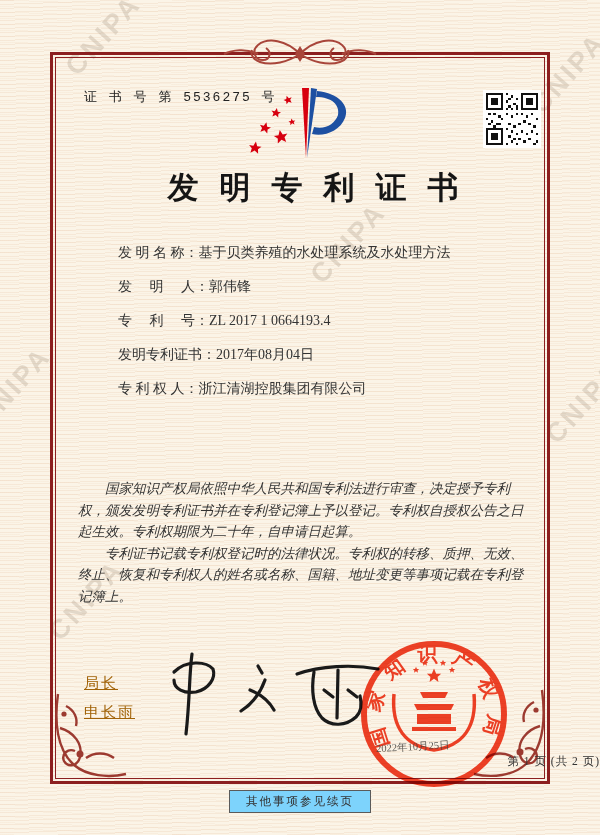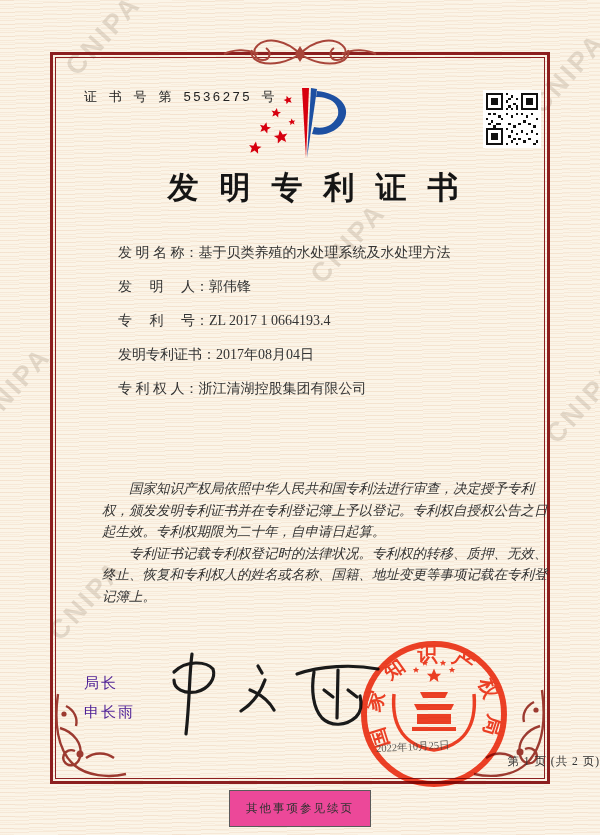--- a/index.html
+++ b/index.html
@@ -31,35 +31,35 @@
     font-size:31px; font-weight:bold; color:#151515; letter-spacing:21px; text-indent:21px; }
 
   .fields { position:absolute; left:82px; top:236px; width:450px; z-index:4;
     font-size:14px; color:#333; }
   .f-row { height:34px; line-height:34px; white-space:nowrap;margin-left:36px; }
   .f-label { display:inline-block; }
   .f-value { display:inline-block; }
   .grant-gap { display:inline-block; width:36px; }
 
   .body-text { position:absolute; left:78px; top:478px; width:452px; z-index:4;
-    font-size:13.5px; line-height:21.5px; color:#333; font-style:italic;margin-left:24px; }
+    font-size:13.5px; line-height:21.5px; color:#333; font-style:italic; }
   .body-text p { text-indent:2em; margin:0; }
 
   .signer { position:absolute; left:84px; top:668px; z-index:4;
     font-family:"Liberation Sans",sans-serif; font-size:15px; line-height:29px;
-    letter-spacing:2px; color:#4c1d95; }
+    letter-spacing:2px; color:#a16207;text-decoration:underline; }
   .signature { position:absolute; left:162px; top:646px; width:235px; height:95px; z-index:4; }
 
   .seal { position:absolute; left:356px; top:636px; width:156px; height:156px; z-index:6;
     mix-blend-mode:multiply; opacity:.96; }
 
   .page-info { position:absolute; left:0; width:100%; top:754px; z-index:4; text-align:right;
     font-size:11.5px; letter-spacing:1px; color:#333; }
   .cont-box { position:absolute; left:50%; transform:translateX(-50%); top:790px; z-index:4;
-    border:1px solid #5a5a5a; background:#ec4899; padding:10px 16px;
+    border:1px solid #5a5a5a; background:#7dd3fc; padding:3px 16px;
     font-size:11.5px; letter-spacing:2px; color:#333; white-space:nowrap; }
 </style>
 </head>
 <body>
 
 <div class="page">
 
   <span class="wm" style="left:55px;  top:20px;">CNIPA</span>
   <span class="wm" style="left:520px; top:58px;">CNIPA</span>
   <span class="wm" style="left:300px; top:228px;">CNIPA</span>

